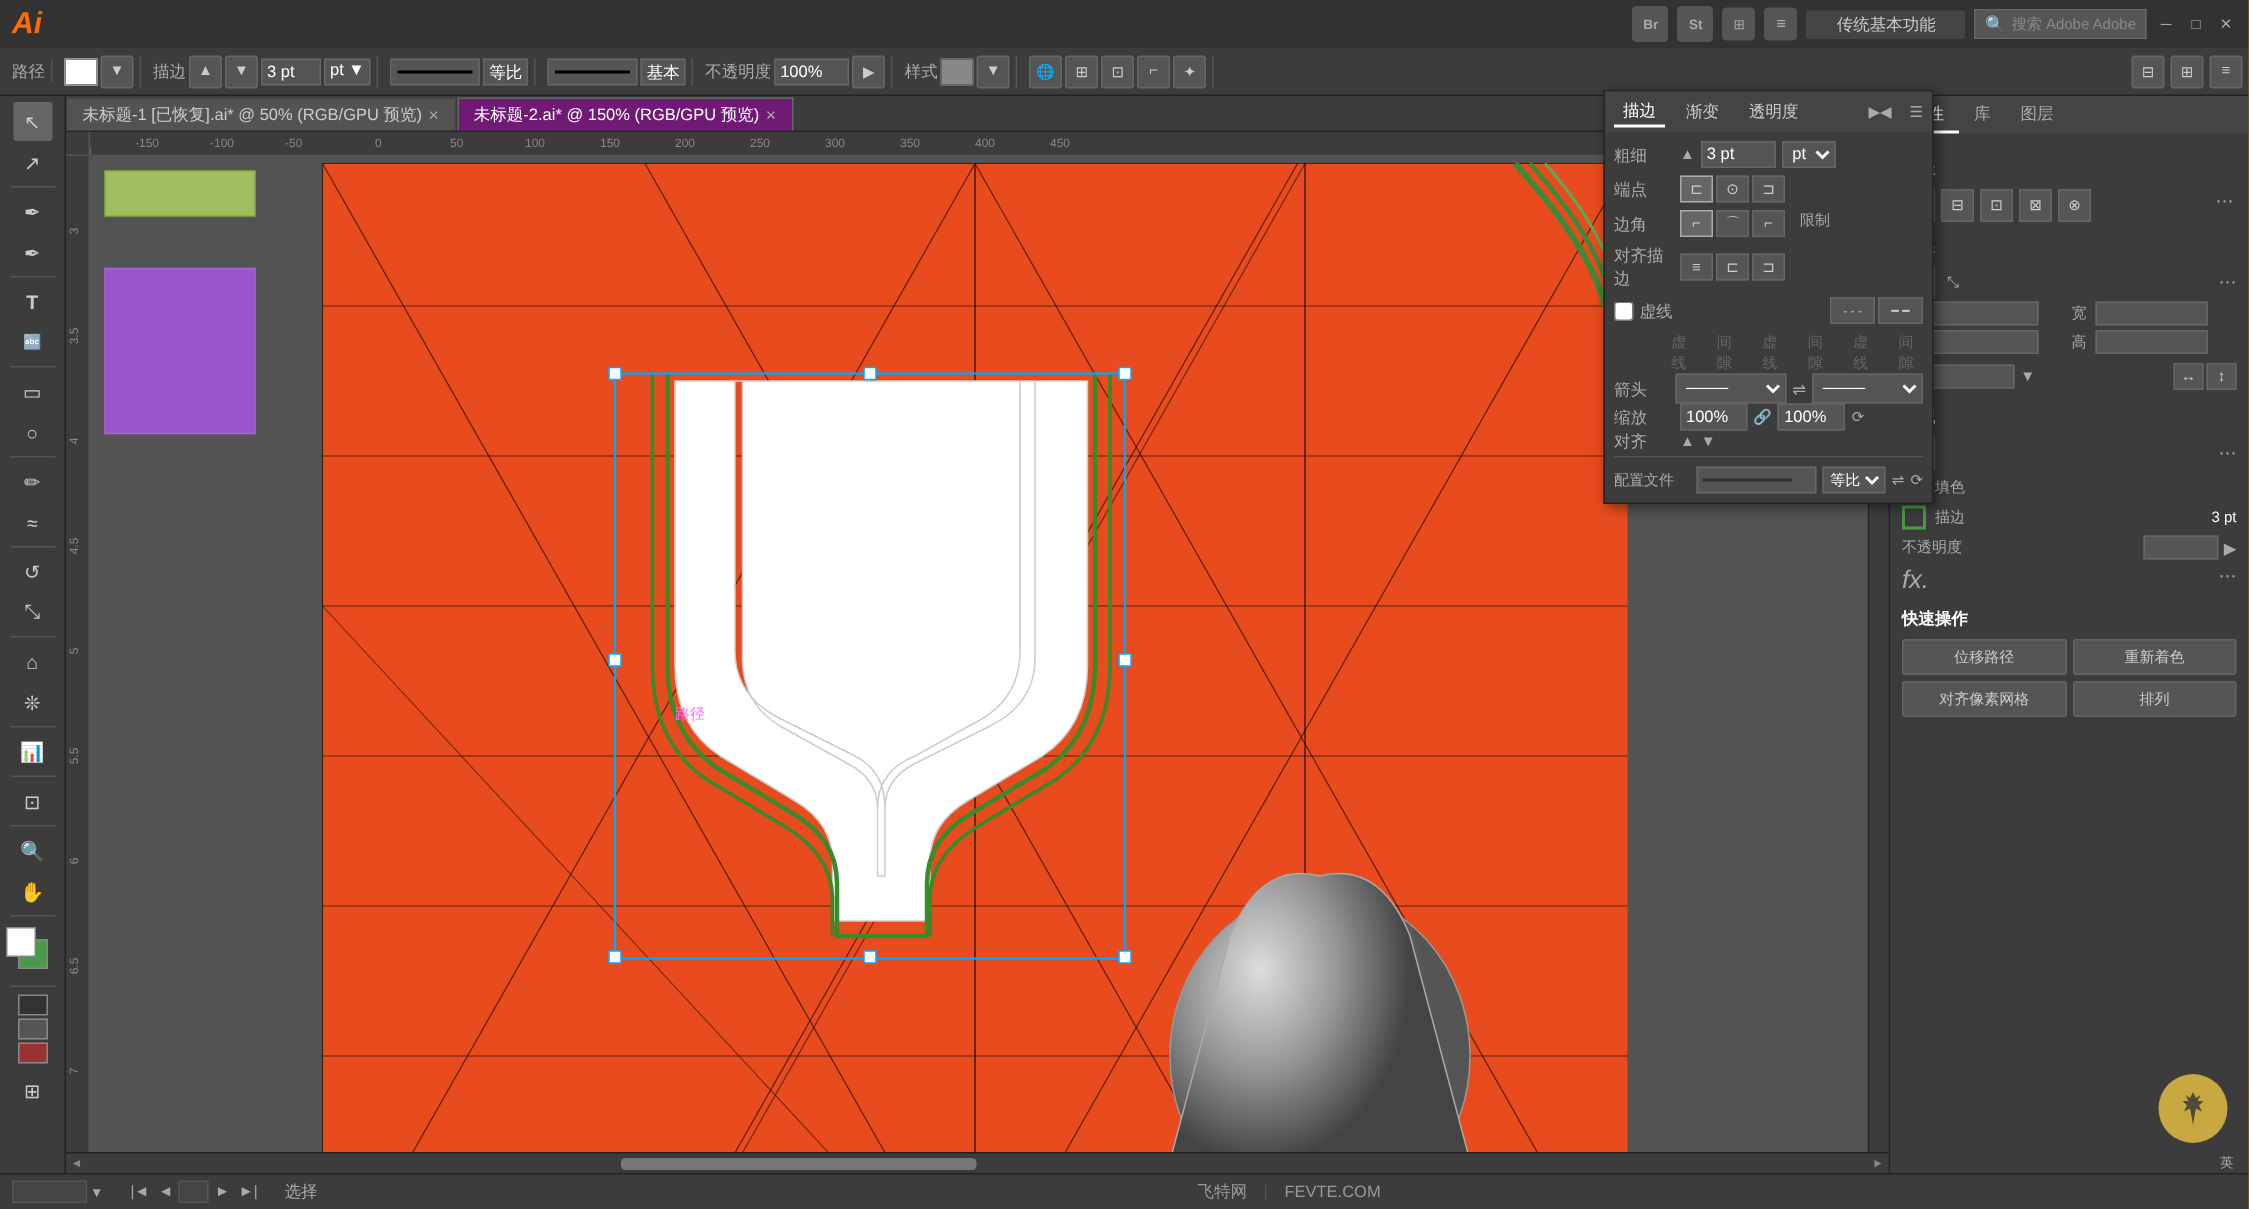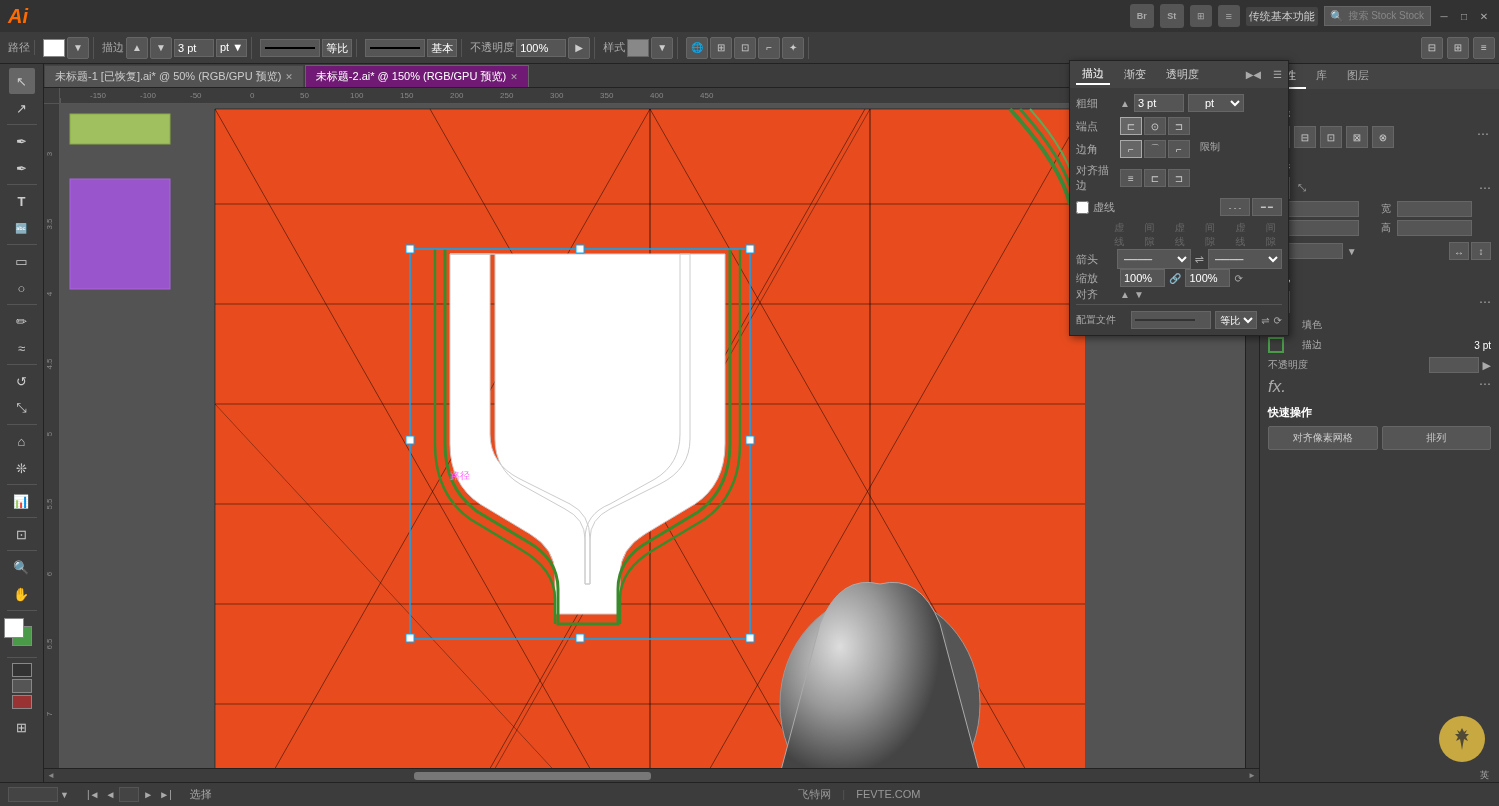--- a/index.html
+++ b/index.html
@@ -16,21 +16,21 @@
     #titlebar .menu-items {
       display: flex; gap: 2px;
     }
     #titlebar .menu-item {
       padding: 4px 8px; color: #ccc; cursor: pointer; font-size: 11px;
     }
     #titlebar .right-controls {
       margin-left: auto; display: flex; align-items: center; gap: 6px;
     }
     #titlebar .workspace-label {
-      background: #444; padding: 2px 3px; border-radius: 2px; font-size: 11px; color: #ccc;
+      background: #444; padding: 2px 20px; border-radius: 2px; font-size: 11px; color: #ccc;
     }
     #titlebar .win-btn {
       width: 14px; height: 14px; display: flex; align-items: center; justify-content: center;
       font-size: 10px; cursor: pointer; color: #aaa;
     }
     .bridge-icon, .stock-icon {
       width: 24px; height: 24px; background: #555; border-radius: 3px;
       display: flex; align-items: center; justify-content: center;
       font-size: 9px; color: #aaa; cursor: pointer; font-weight: bold;
     }
@@ -130,21 +130,21 @@
     .panel-row {
       display: flex; align-items: center; gap: 4px; margin-bottom: 5px;
     }
     .panel-label { color: #aaa; width: 40px; font-size: 11px; }
     .panel-input {
       background: #555; border: 1px solid #666; color: #fff; font-size: 11px;
       width: 50px; padding: 1px 3px; height: 18px;
     }
     .panel-dropdown {
       background: #555; border: 1px solid #666; color: #fff;
-      font-size: 11px; padding: 1px 12px; height: 18px;
+      font-size: 11px; padding: 1px 2px; height: 18px;
     }
     .panel-icon-group { display: flex; gap: 2px; }
     .panel-icon {
       width: 22px; height: 18px; background: #555; border: 1px solid #666;
       display: flex; align-items: center; justify-content: center;
       font-size: 10px; color: #ccc; cursor: pointer;
     }
     .panel-icon.active { background: #666; border-color: #aaa; }
     .dashed-checkbox {
       display: flex; align-items: center; gap: 4px; color: #aaa;
@@ -195,21 +195,21 @@
     .transform-input {
       background: #555; border: 1px solid #666; color: #fff; font-size: 10px;
       width: 75px; padding: 1px 3px; height: 16px;
     }
     .angle-row { display: flex; align-items: center; gap: 4px; margin-bottom: 6px; }
     .angle-input {
       background: #555; border: 1px solid #666; color: #fff; font-size: 10px;
       width: 60px; padding: 1px 3px; height: 16px;
     }
     .fill-row {
-      display: flex; align-items: center; gap: 18px; margin-bottom: 4px;
+      display: flex; align-items: center; gap: 6px; margin-bottom: 4px;
     }
     .fill-swatch {
       width: 16px; height: 16px; background: #fff; border: 1px solid #888;
     }
     .fill-label { color: #aaa; font-size: 10px; flex: 1; }
     .fill-value { color: #fff; font-size: 10px; }
     .opacity-row { display: flex; align-items: center; gap: 4px; margin-bottom: 4px; }
     .opacity-label { color: #aaa; font-size: 10px; flex: 1; }
     .opacity-input {
       background: #555; border: 1px solid #666; color: #fff; font-size: 10px;
@@ -242,21 +242,21 @@
 <div id="titlebar">
   <span class="ai-logo">Ai</span>
   <div class="right-controls">
     <div class="bridge-icon">Br</div>
     <div class="stock-icon">St</div>
     <div style="width:22px;height:22px;background:#555;border-radius:3px;display:flex;align-items:center;justify-content:center;font-size:9px;color:#aaa;">⊞</div>
     <div style="width:22px;height:22px;background:#555;border-radius:3px;display:flex;align-items:center;justify-content:center;font-size:11px;color:#aaa;">≡</div>
     <span class="workspace-label">传统基本功能</span>
     <div style="display:flex;align-items:center;background:#555;border:1px solid #666;padding:0 6px;height:20px;gap:4px;">
       <span>🔍</span>
-      <span style="color:#888;font-size:10px;">搜索 Stock Stock</span>
+      <span style="color:#888;font-size:10px;">搜索 Adobe Adobe</span>
     </div>
     <span class="win-btn">─</span>
     <span class="win-btn">□</span>
     <span class="win-btn">✕</span>
   </div>
 </div>
 
 <div id="toolbar">
   <div class="toolbar-group">
     <span class="tb-label">路径</span>
@@ -703,20 +703,24 @@
       </div>
 
       <div style="margin-top:4px;">
         <span class="fx-label">fx.</span>
         <span style="margin-left:auto;float:right;color:#aaa;cursor:pointer;font-size:12px;">⋯</span>
       </div>
 
       <div class="quick-actions">
         <div class="section-title">快速操作</div>
         <div class="quick-btn-row">
+          <div class="quick-btn quick-btn-half">位移路径</div>
+          <div class="quick-btn quick-btn-half">重新着色</div>
+        </div>
+        <div class="quick-btn-row">
           <div class="quick-btn quick-btn-half">对齐像素网格</div>
           <div class="quick-btn quick-btn-half">排列</div>
         </div>
       </div>
 
       <div style="position:absolute;bottom:40px;right:10px;width:50px;height:50px;">
         <div style="width:46px;height:46px;border-radius:50%;background:#c8a840;display:flex;align-items:center;justify-content:center;cursor:pointer;">
           <svg width="30" height="30" viewBox="0 0 30 30">
             <path d="M15,4 L13,8 L10,6 L12,10 L8,10 L11,13 L9,17 L13,15 L14,20 L15,26 L16,20 L17,15 L21,17 L19,13 L22,10 L18,10 L20,6 L17,8 Z" fill="#333" opacity="0.8"></path>
           </svg>

